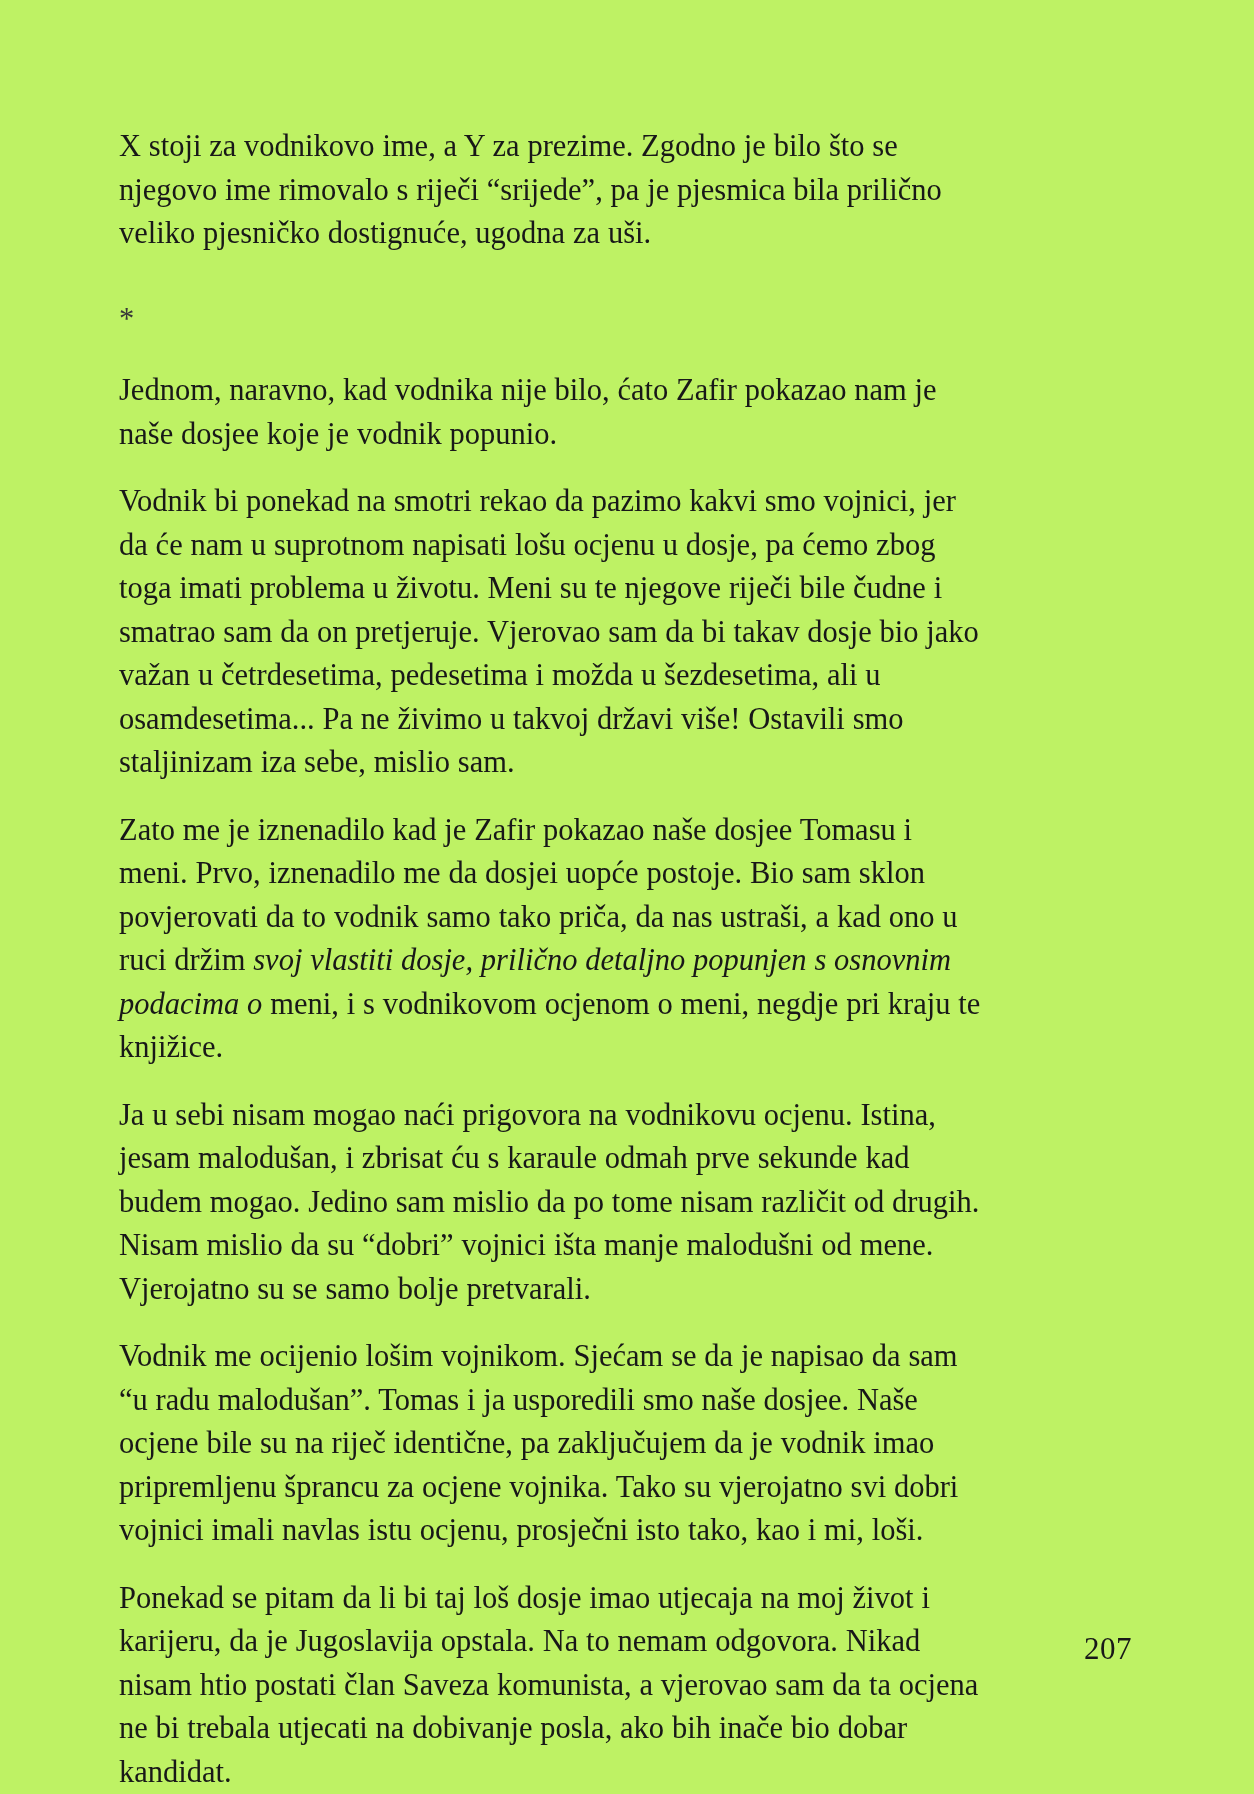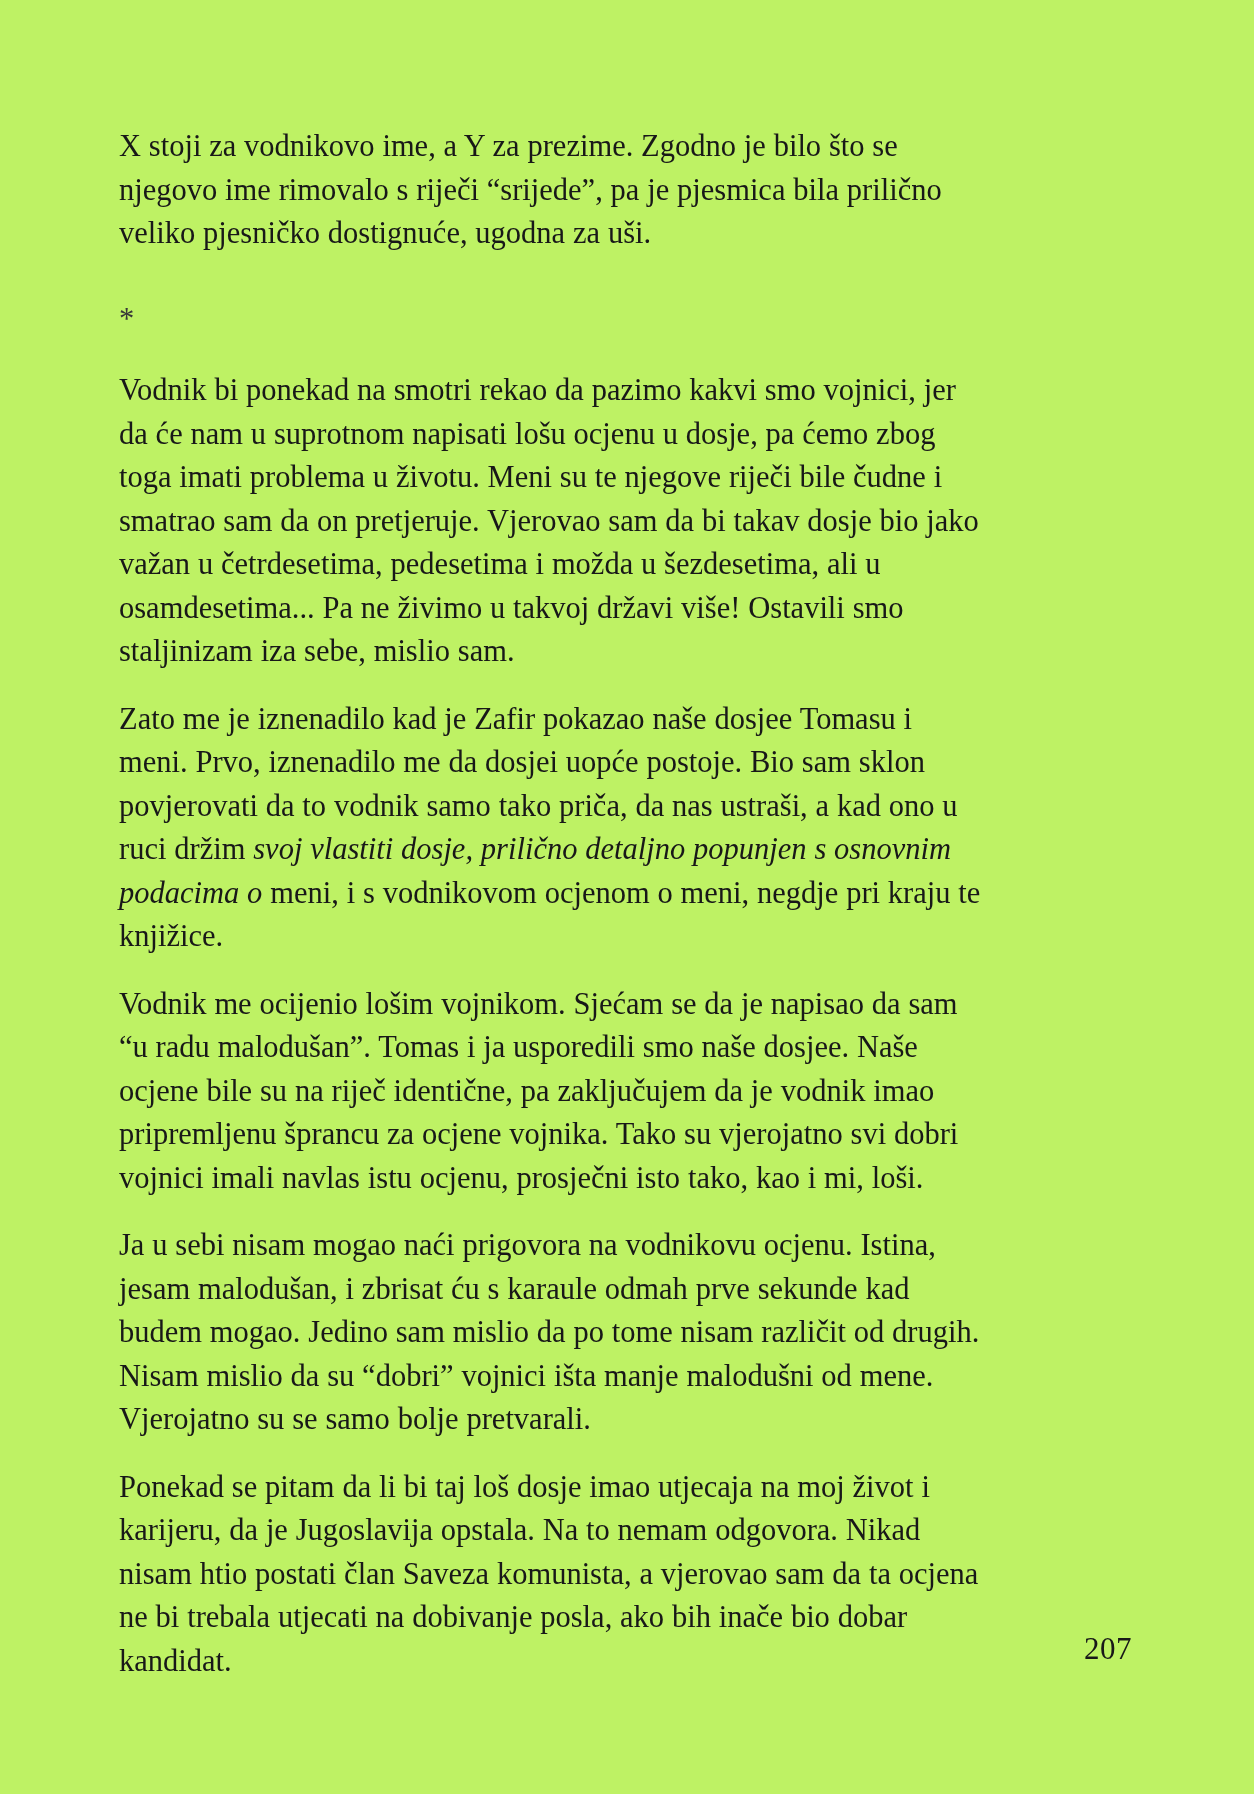--- a/index.html
+++ b/index.html
@@ -68,28 +68,29 @@
 <div class="page">
 
   <div class="text-column">
 
     <p class="para">X stoji za vodnikovo ime, a Y za prezime. Zgodno je bilo što se njegovo ime rimovalo s riječi “srijede”, pa je pjesmica bila prilično veliko pjesničko dostignuće, ugodna za uši.</p>
 
     <div class="sep-gap-top"></div>
     <p class="sep">*</p>
     <div class="sep-gap-bottom"></div>
 
+    <p class="para">Jednom, naravno, kad vodnika nije bilo, ćato Zafir pokazao nam je naše dosjee koje je vodnik popunio.</p>
 
     <p class="para">Vodnik bi ponekad na smotri rekao da pazimo kakvi smo vojnici, jer da će nam u suprotnom napisati lošu ocjenu u dosje, pa ćemo zbog toga imati problema u životu. Meni su te njegove riječi bile čudne i smatrao sam da on pretjeruje. Vjerovao sam da bi takav dosje bio jako važan u četrdesetima, pedesetima i možda u šezdesetima, ali u osamdesetima... Pa ne živimo u takvoj državi više! Ostavili smo staljinizam iza sebe, mislio sam.</p>
 
     <p class="para"><span>Zato me je iznenadilo kad je Zafir pokazao naše dosjee Tomasu i meni. Prvo, iznenadilo me da dosjei uopće postoje. Bio sam sklon povjerovati da to vodnik samo tako priča, da nas ustraši, a kad ono u ruci držim </span><em class="ital">svoj vlastiti dosje, prilično detaljno popunjen s osnovnim podacima o</em><span> meni, i s vodnikovom ocjenom o meni, negdje pri kraju te knjižice.</span></p>
 
+    <p class="para">Ja u sebi nisam mogao naći prigovora na vodnikovu ocjenu. Istina, jesam malodušan, i zbrisat ću s karaule odmah prve sekunde kad budem mogao. Jedino sam mislio da po tome nisam različit od drugih. Nisam mislio da su “dobri” vojnici išta manje malodušni od mene. Vjerojatno su se samo bolje pretvarali.</p>
+
     <p class="para">Vodnik me ocijenio lošim vojnikom. Sjećam se da je napisao da sam “u radu malodušan”. Tomas i ja usporedili smo naše dosjee. Naše ocjene bile su na riječ identične, pa zaključujem da je vodnik imao pripremljenu šprancu za ocjene vojnika. Tako su vjerojatno svi dobri vojnici imali navlas istu ocjenu, prosječni isto tako, kao i mi, loši.</p>
-
-    <p class="para">Ja u sebi nisam mogao naći prigovora na vodnikovu ocjenu. Istina, jesam malodušan, i zbrisat ću s karaule odmah prve sekunde kad budem mogao. Jedino sam mislio da po tome nisam različit od drugih. Nisam mislio da su “dobri” vojnici išta manje malodušni od mene. Vjerojatno su se samo bolje pretvarali.</p>
 
     <p class="para">Ponekad se pitam da li bi taj loš dosje imao utjecaja na moj život i karijeru, da je Jugoslavija opstala. Na to nemam odgovora. Nikad nisam htio postati član Saveza komunista, a vjerovao sam da ta ocjena ne bi trebala utjecati na dobivanje posla, ako bih inače bio dobar kandidat.</p>
 
   </div>
 
   <div class="folio">207</div>
 
 </div>
 
 </body></html>

